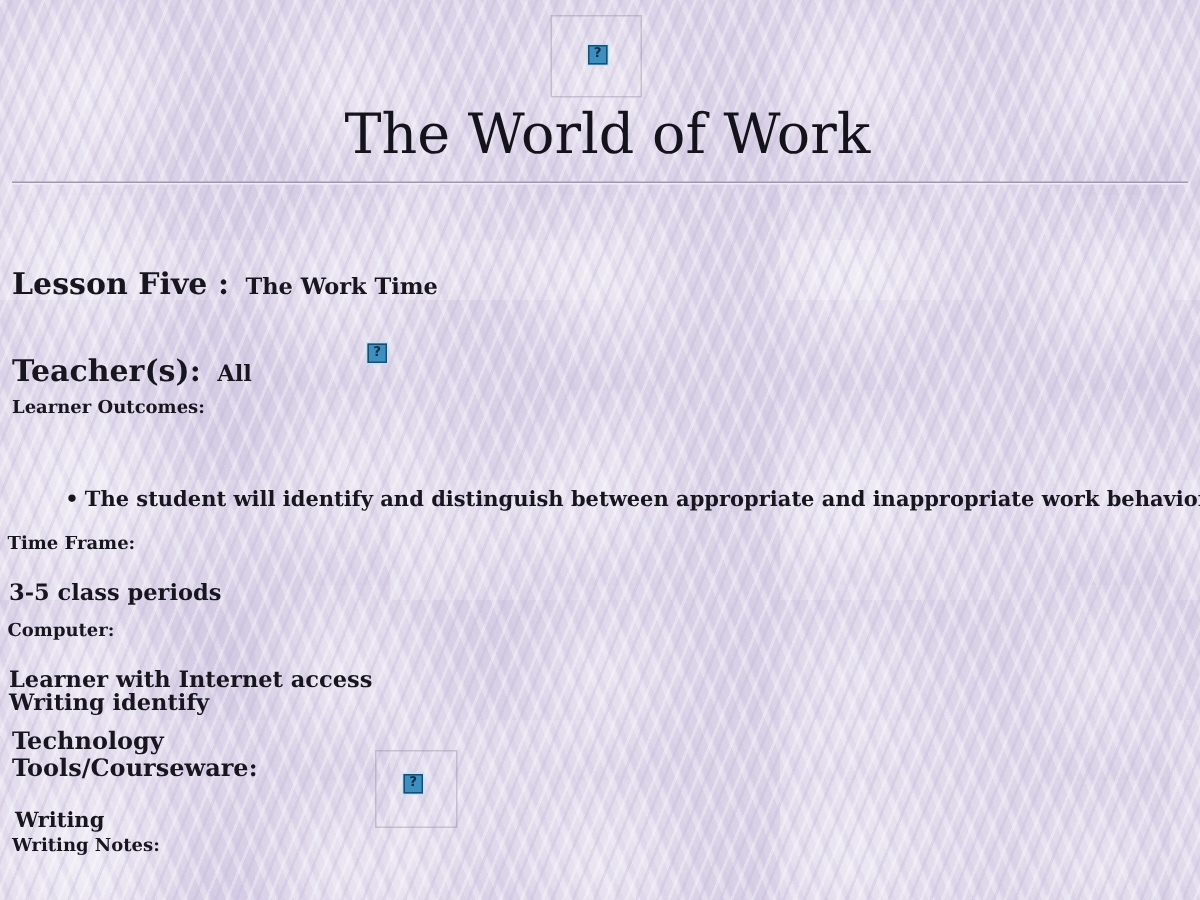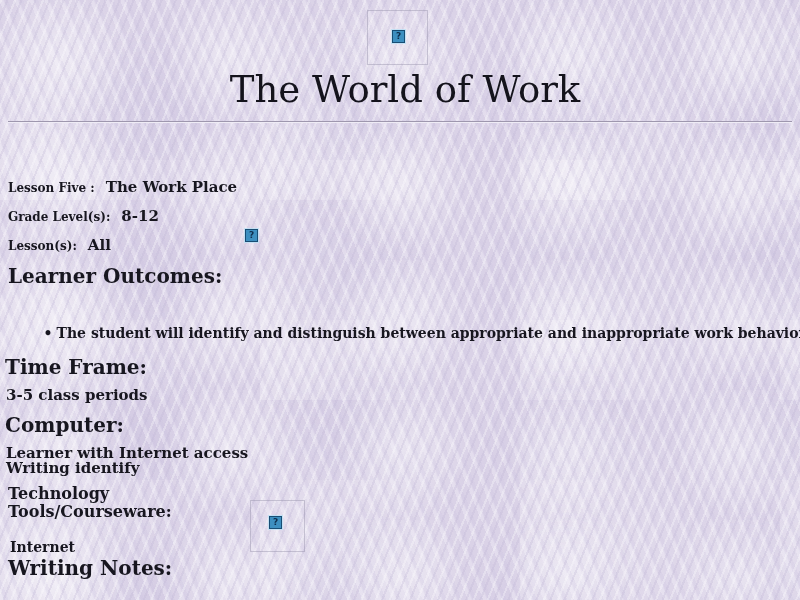--- a/index.html
+++ b/index.html
@@ -51,23 +51,23 @@
   }
   .title-rule {
     position: absolute;
     top: 121px; left: 8px; right: 8px;
     height: 2px;
     border-top: 1px solid #9e97ae;
     border-bottom: 1px solid #efecf6;
   }
 
   .line { position: absolute; left: 8px; white-space: nowrap; }
-  .meta-label { font-weight: bold; font-size: 12px; }
+  .meta-label { font-weight: bold; font-size: 20px; }
   .meta-value { font-weight: bold; font-size: 15px; margin-left: 11px; }
-  .heading { font-weight: bold; font-size: 20px; text-align: center; }
+  .heading { font-weight: bold; font-size: 12px; text-align: center; }
   .body-text { font-weight: bold; font-size: 15px; }
   .small-text { font-weight: bold; font-size: 14px; }
 
   .bullet-row { position: absolute; left: 24px; white-space: pre; font-weight: bold; font-size: 14px; }
   .bullet-dot { display: inline-block; width: 13px; color: #17161f; }
 
   .tech-heading {
     position: absolute; left: 8px; top: 485px;
     width: 170px;
     font-weight: bold; font-size: 16px;
@@ -81,29 +81,26 @@
 <div id="page">
 
   <div class="img-placeholder" style="left:367px; top:10px; width:61px; height:55px;">
     <span class="broken-icon" style="left:24px; top:19px;">?</span>
   </div>
 
   <div class="page-title">The World of Work</div>
   <div class="title-rule"></div>
 
   <div class="line" style="top:177px;">
-    <span class="meta-label">Lesson Five :</span><span class="meta-value">The Work Place</span>
+    <span class="meta-label">Lesson Five :</span><span class="meta-value">The Work Time</span>
   </div>
 
-  <div class="line" style="top:206px;">
-    <span class="meta-label">Grade Level(s):</span><span class="meta-value">8-12</span>
-  </div>
 
   <div class="line" style="top:235px;">
-    <span class="meta-label">Lesson(s):</span><span class="meta-value">All</span>
+    <span class="meta-label">Teacher(s):</span><span class="meta-value">All</span>
   </div>
 
   <span class="broken-icon" style="left:245px; top:229px;">?</span>
 
   <div class="line heading" style="top:264px;">Learner Outcomes:</div>
 
   <div class="bullet-row" style="top:309px;">
     <span class="bullet-dot">•</span><span>The student will identify and distinguish between appropriate and inappropriate work behaviors.</span>
   </div>
 
@@ -113,21 +110,21 @@
   <div class="line heading" style="top:413px; left:5px;">Computer:</div>
   <div class="line body-text" style="top:444px; left:6px;">Learner with Internet access</div>
   <div class="line body-text" style="top:459px; left:6px;">Writing identify</div>
 
   <div class="tech-heading">Technology Tools/Courseware:</div>
 
   <div class="img-placeholder" style="left:250px; top:500px; width:55px; height:52px;">
     <span class="broken-icon" style="left:18px; top:15px;">?</span>
   </div>
 
-  <div class="line small-text" style="top:539px; left:10px;">Internet</div>
+  <div class="line small-text" style="top:539px; left:10px;">Writing</div>
 
   <div class="line heading" style="top:556px;">Writing Notes:</div>
 
   <div class="bullet-row" style="top:586px;">
     
   </div>
 
 </div>
 
 </body></html>

